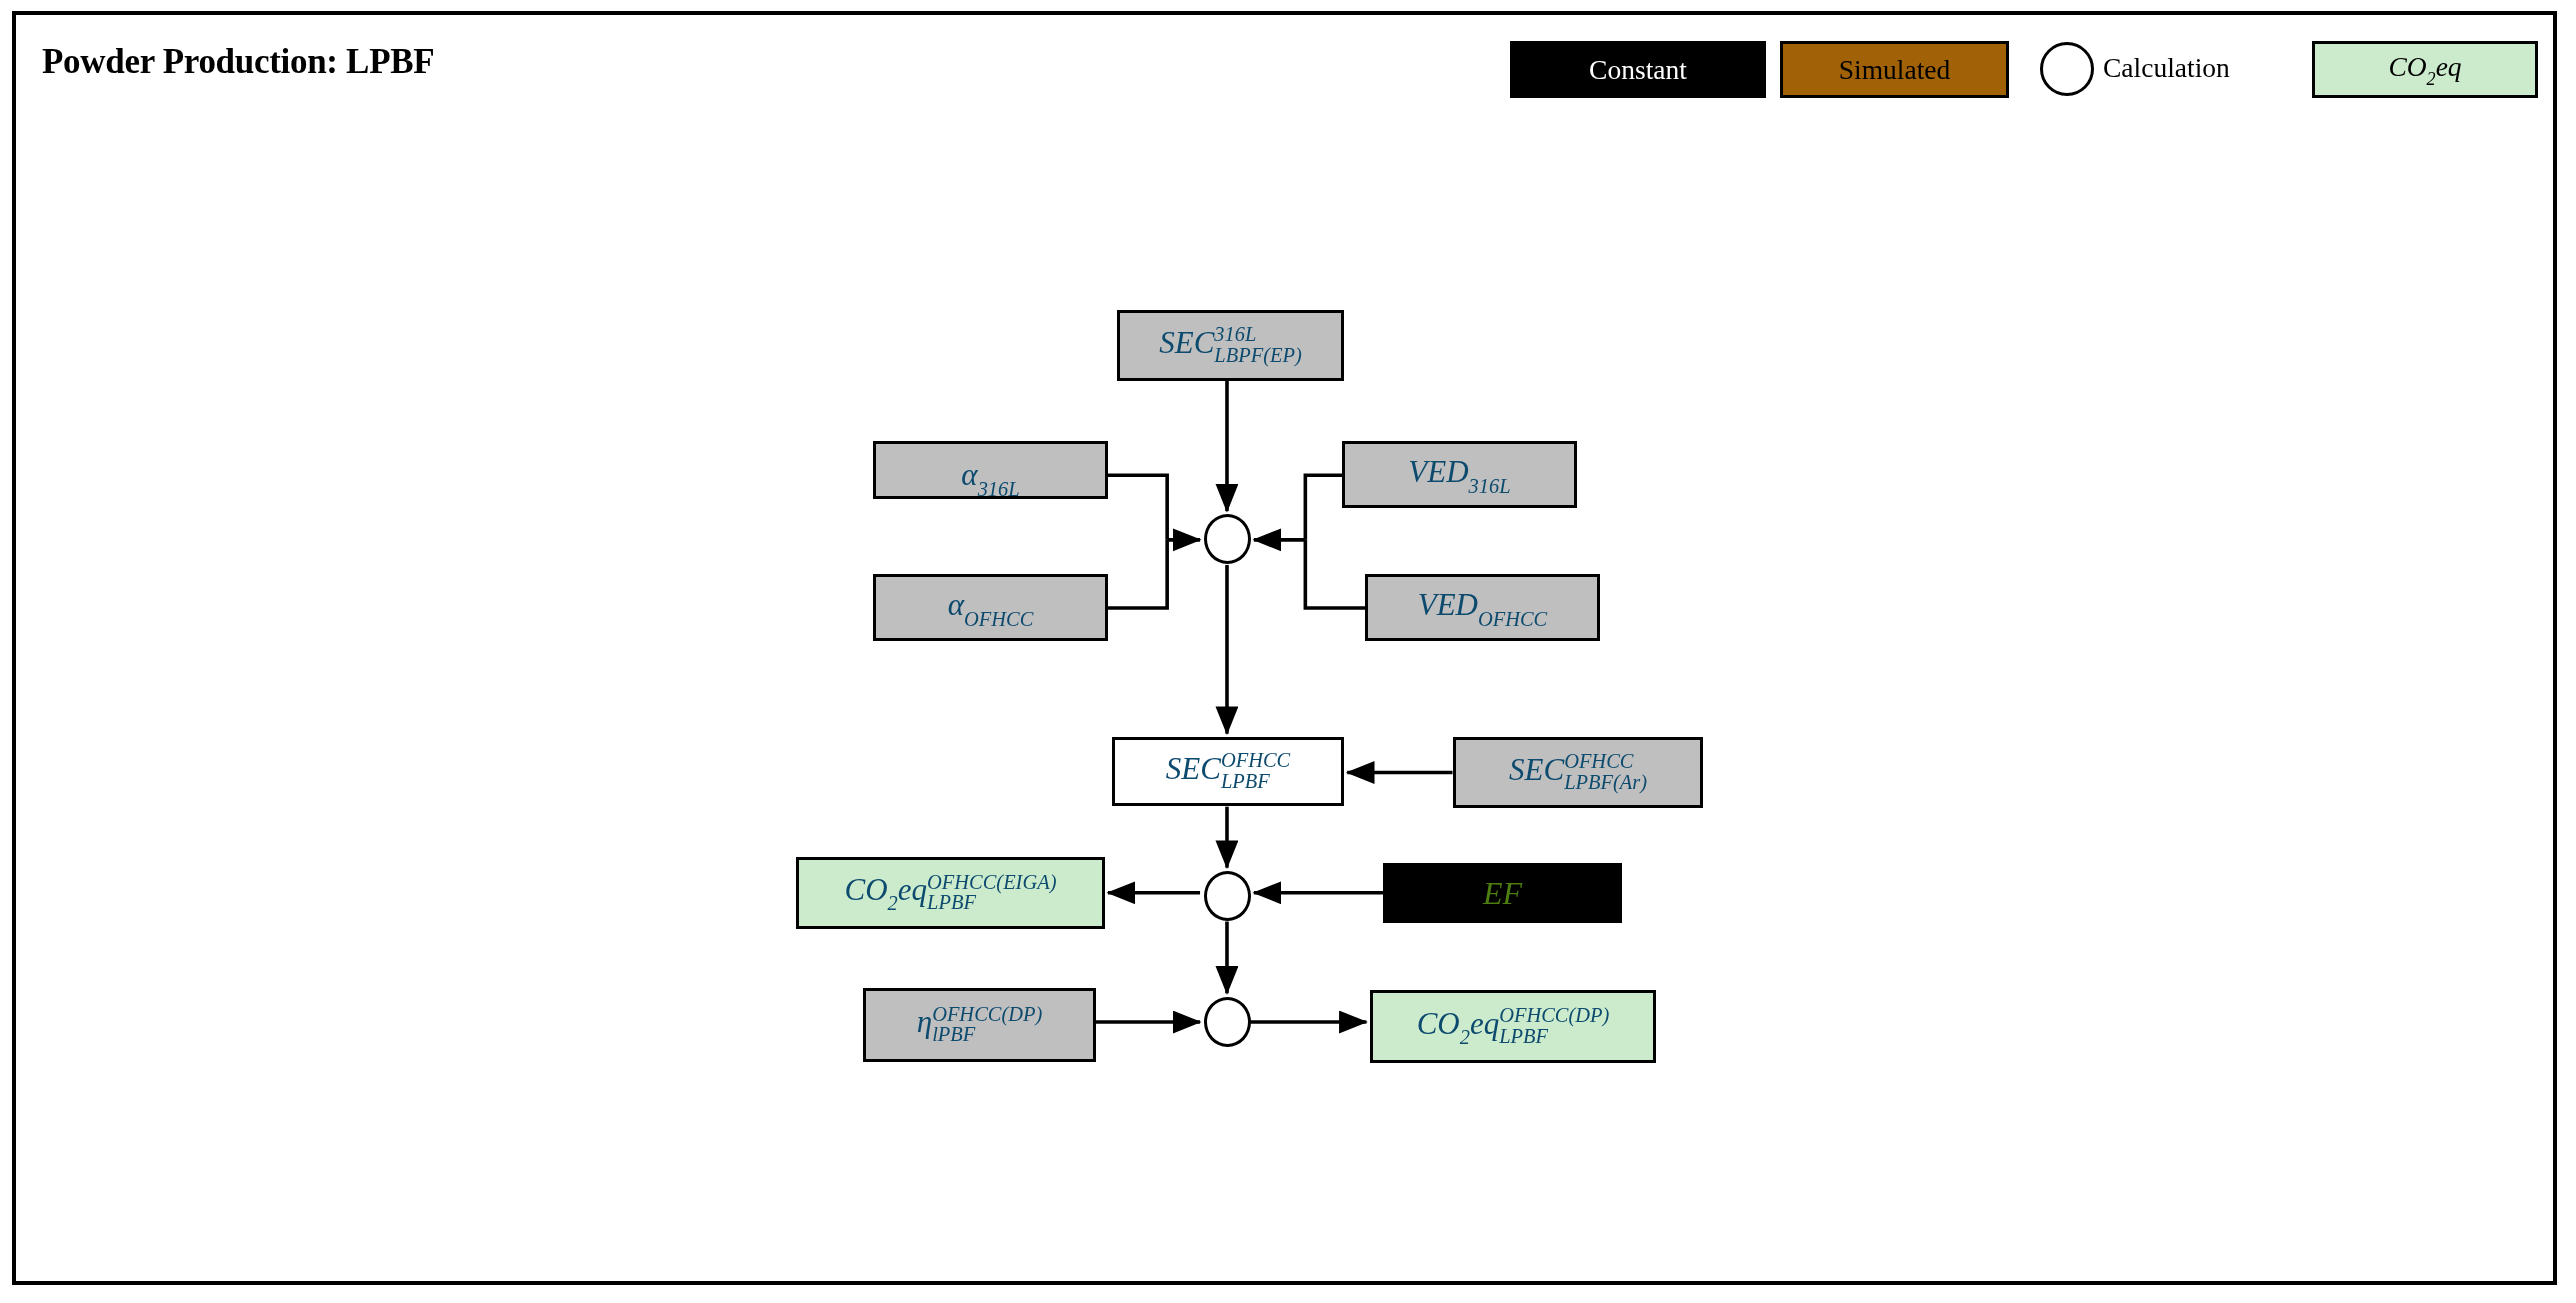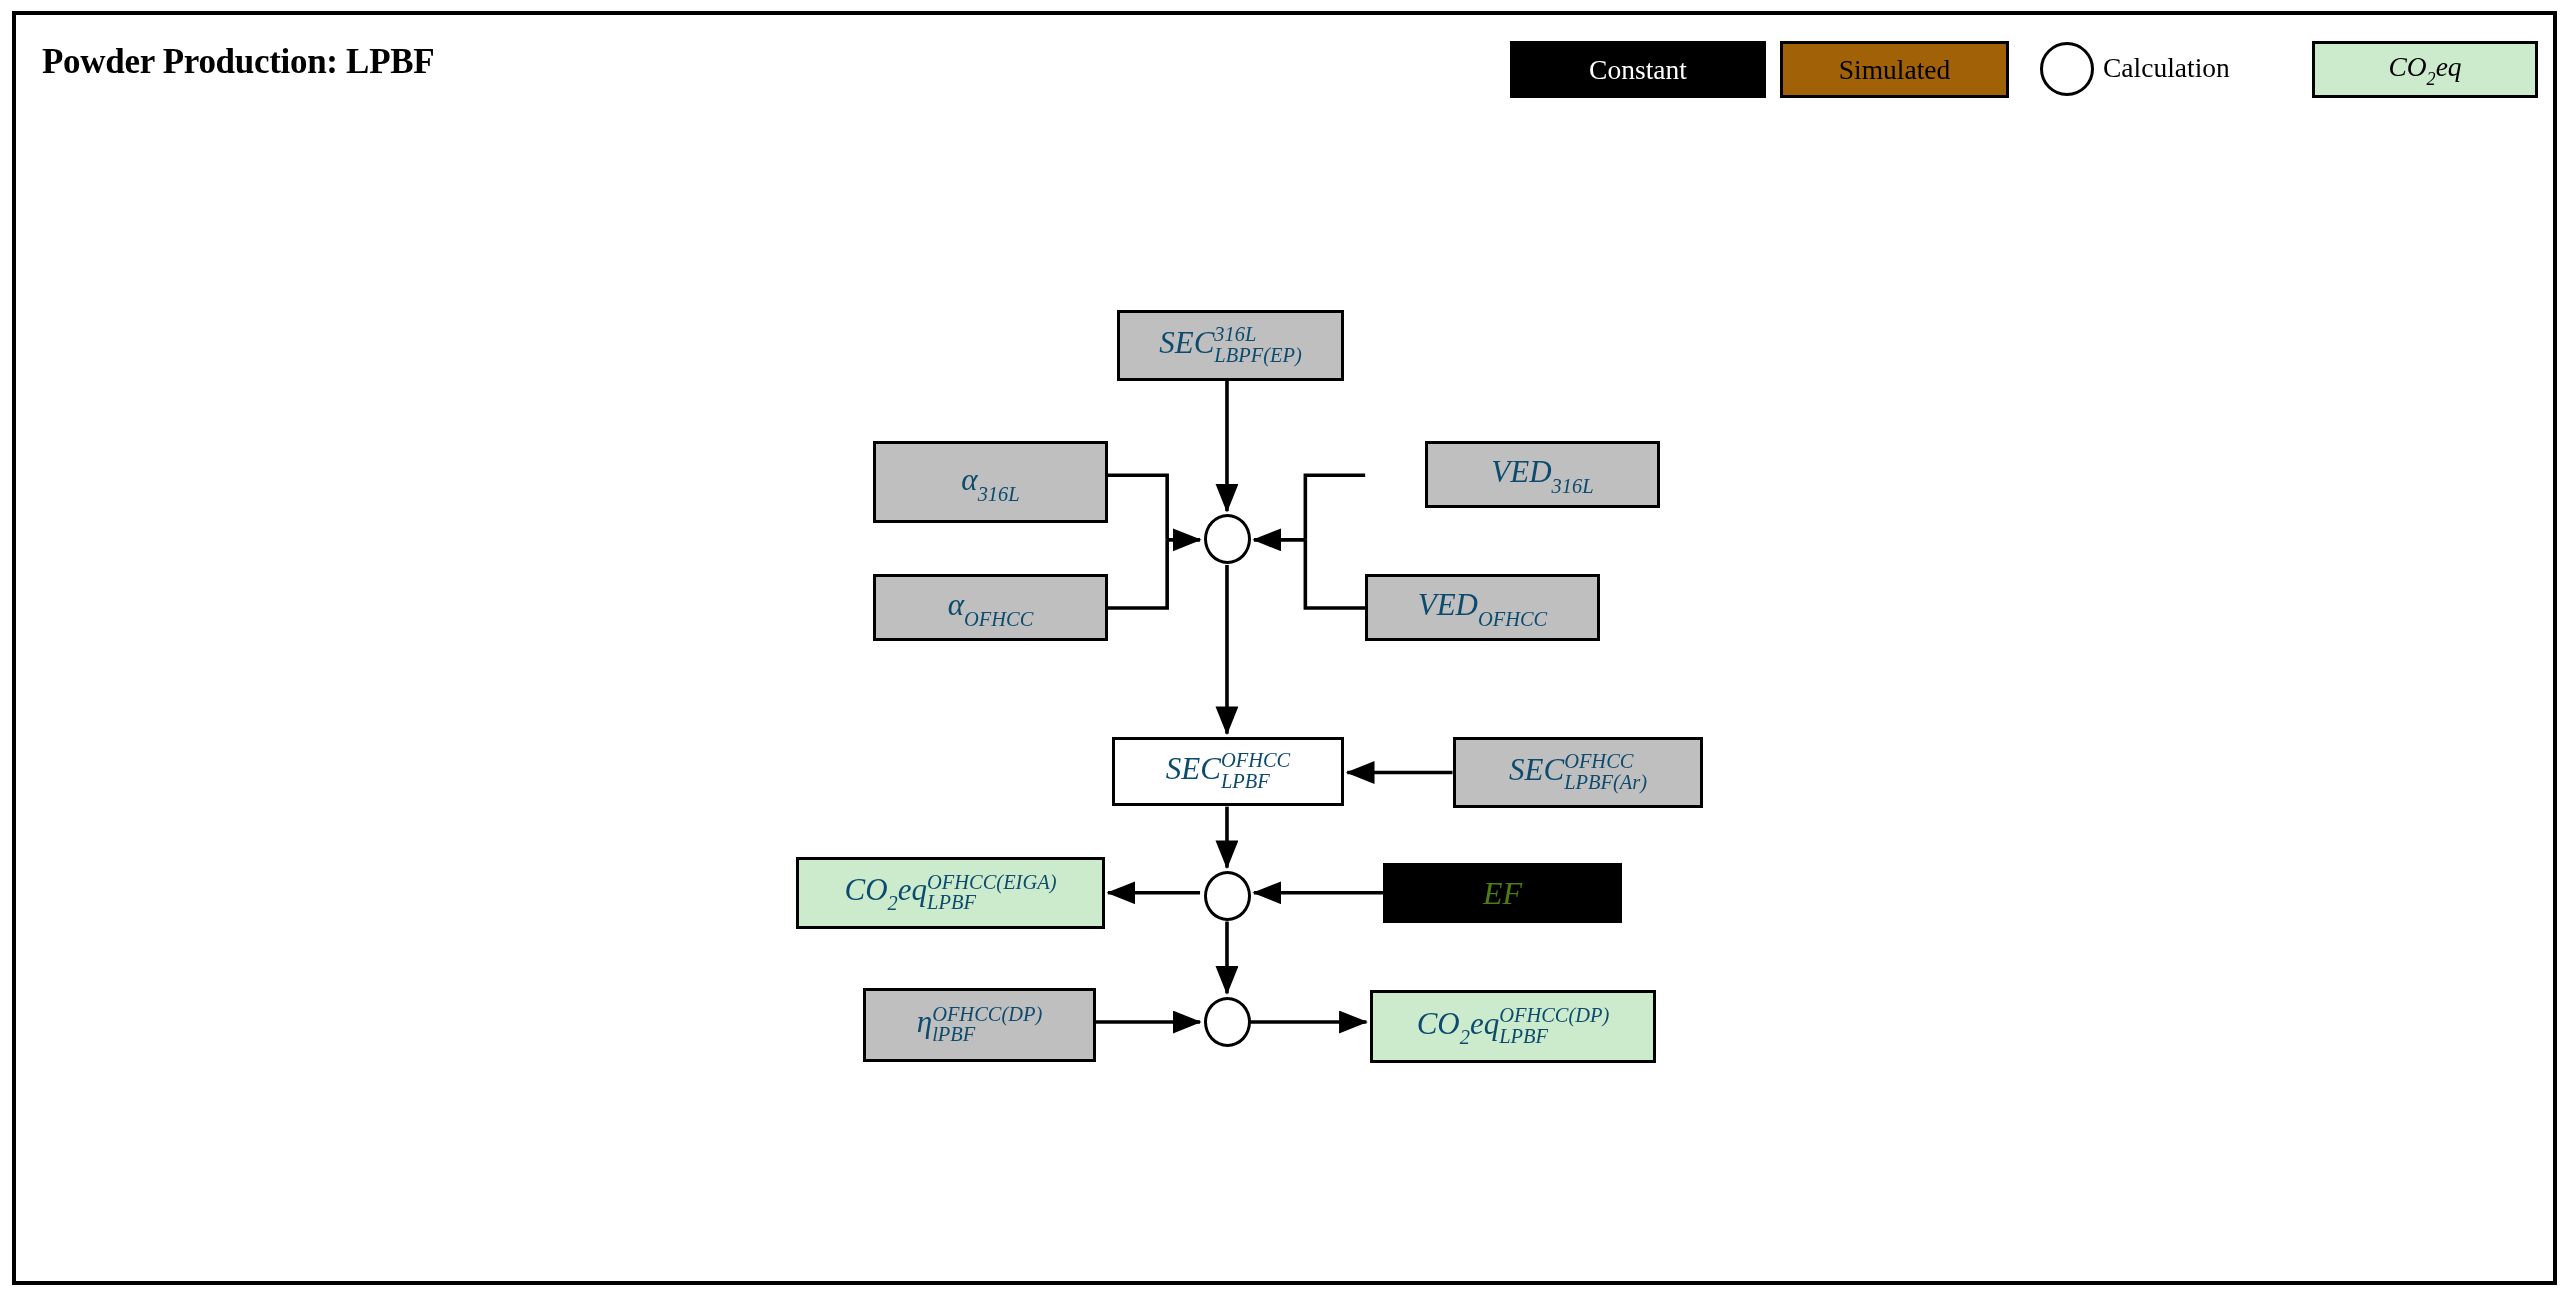--- a/index.html
+++ b/index.html
@@ -126,23 +126,23 @@
   }
   .inline-sub {
     font-size: 0.66em;
     vertical-align: sub;
     position: relative;
     top: 0.14em;
   }
 
   
   #node-sec-ep      { left: 1117px; top: 310px;  width: 227px; height: 71px; }
-  #node-alpha-316l  { left: 873px; top: 441px;  width: 235px; height: 82px; }
+  #node-alpha-316l  { left: 873px; top: 441px;  width: 235px; height: 58px; align-items: flex-end; }
   #node-alpha-ofhcc { left: 873px; top: 574px;  width: 235px; height: 67px; }
-  #node-ved-316l    { left: 1425px; top: 441px;  width: 235px; height: 67px; }
+  #node-ved-316l    { left: 1342px; top: 441px;  width: 235px; height: 67px; }
   #node-ved-ofhcc   { left: 1365px; top: 574px;  width: 235px; height: 67px; align-items: center; }
   #node-sec-lpbf    { left: 1112px; top: 737px; width: 232px; height: 69px; }
   #node-sec-ar      { left: 1453px; top: 737px; width: 250px; height: 71px; }
   #node-co2-eiga    { left: 796px; top: 857px; width: 309px; height: 72px; }
   #node-ef          { left: 1383px; top: 863px; width: 239px; height: 60px;
                       font-size: 32px; }
   #node-eta         { left: 863px; top: 988px; width: 233px; height: 74px; }
   #node-co2-dp      { left: 1370px; top: 990px; width: 286px; height: 73px; }
 
   

